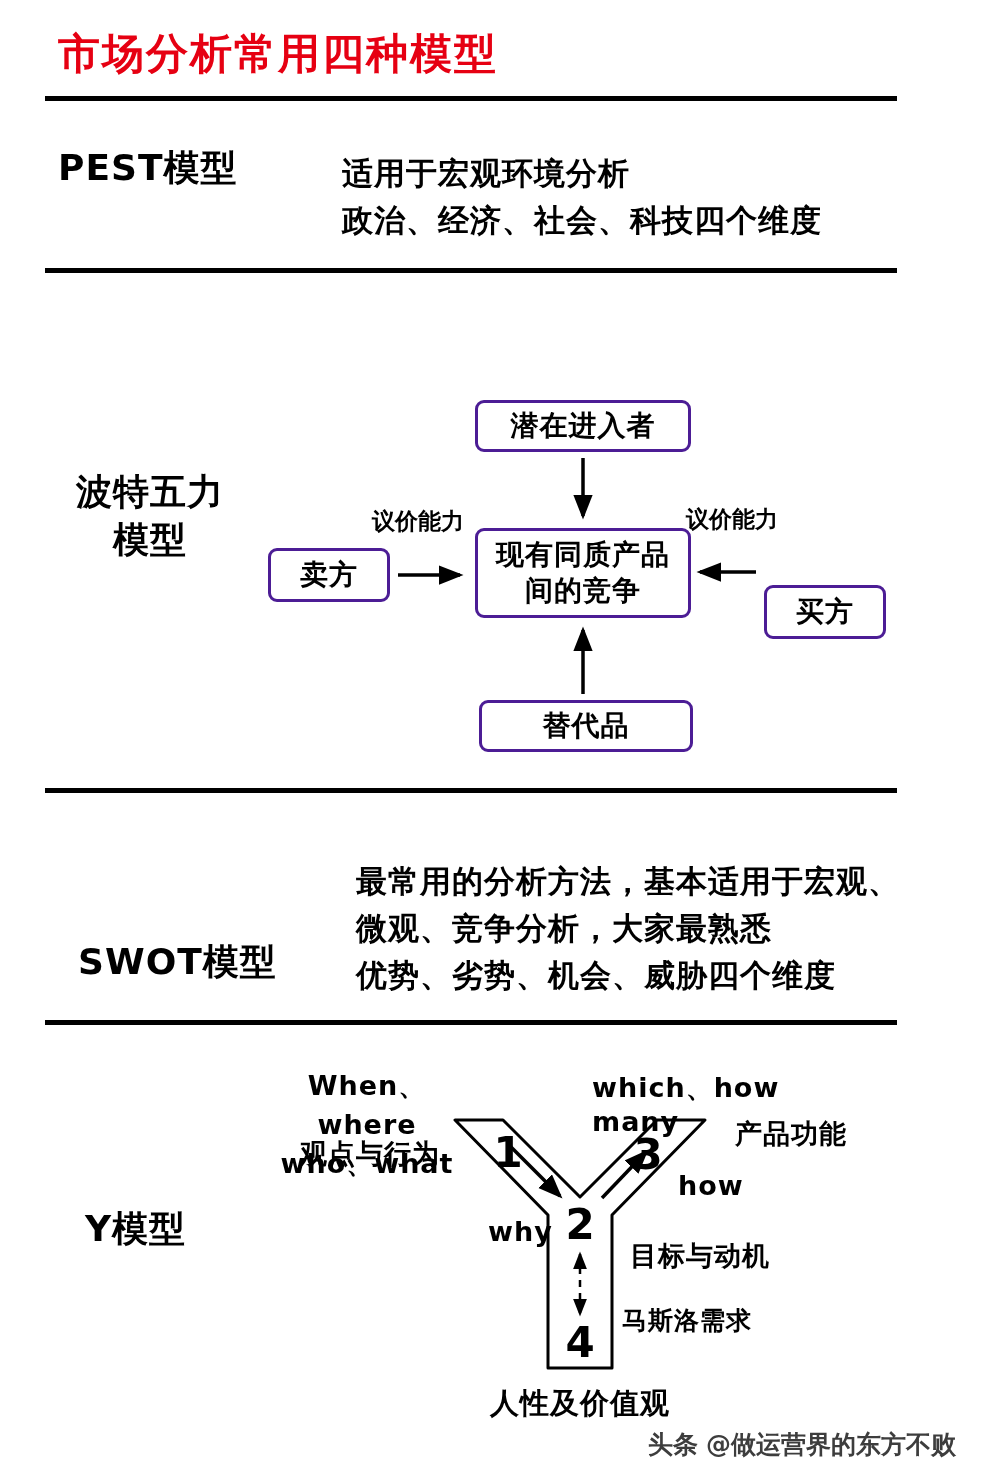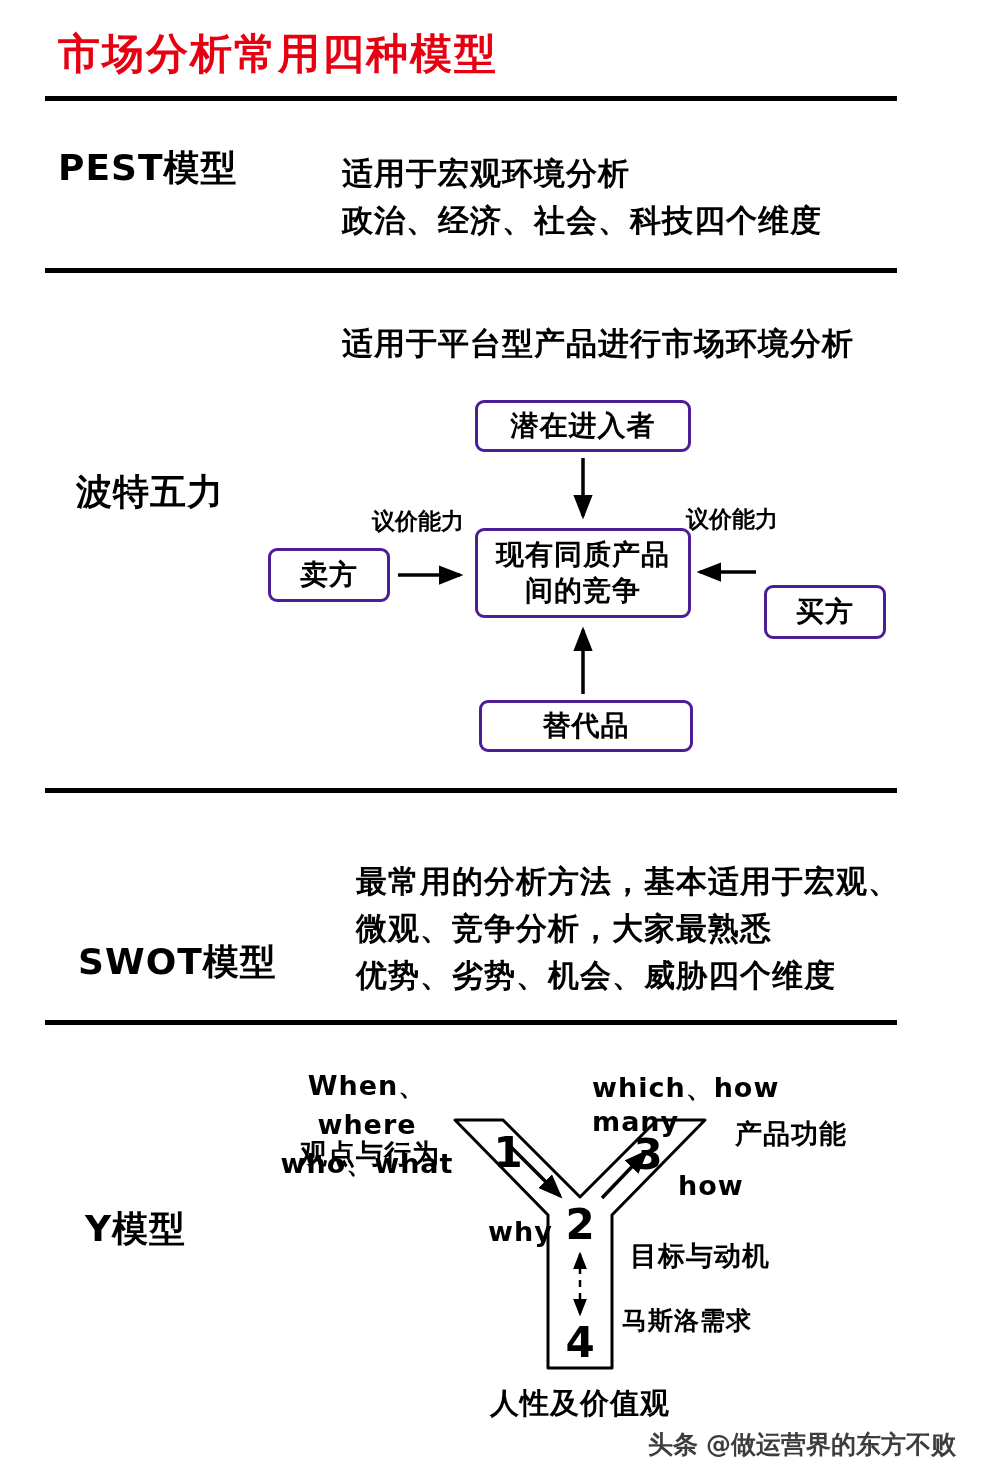--- a/index.html
+++ b/index.html
@@ -67,23 +67,23 @@
   <div class="divider d1"></div>
 
   <div class="model-label pest-label">PEST模型</div>
   <div class="desc pest-desc">
     <div>适用于宏观环境分析</div>
     <div>政治、经济、社会、科技四个维度</div>
   </div>
 
   <div class="divider d2"></div>
 
-  <div class="desc porter-desc">适用于平台型产品进行市场环境分析</div>
   <div class="model-label porter-label">
     <div>波特五力</div>
+    <div>模型</div>
   </div>
 
   <div class="pbox box-top">潜在进入者</div>
   <div class="pbox box-center">
     <div>现有同质产品</div>
     <div>间的竞争</div>
   </div>
   <div class="pbox box-left">卖方</div>
   <div class="pbox box-right">买方</div>
   <div class="pbox box-bottom">替代品</div>

